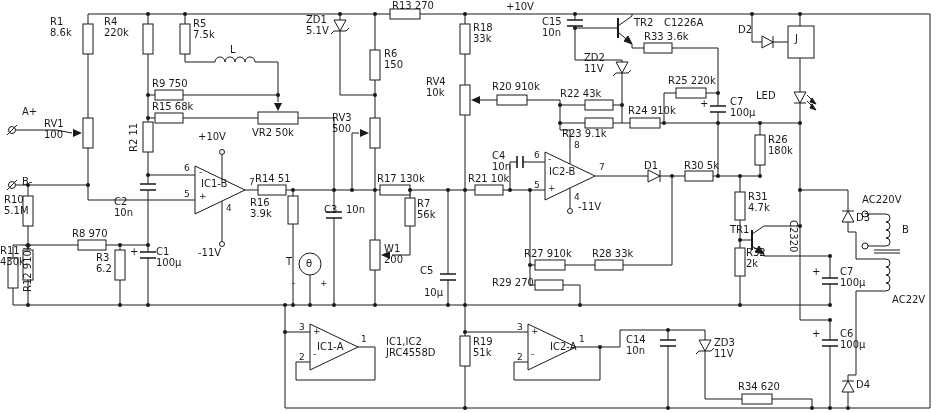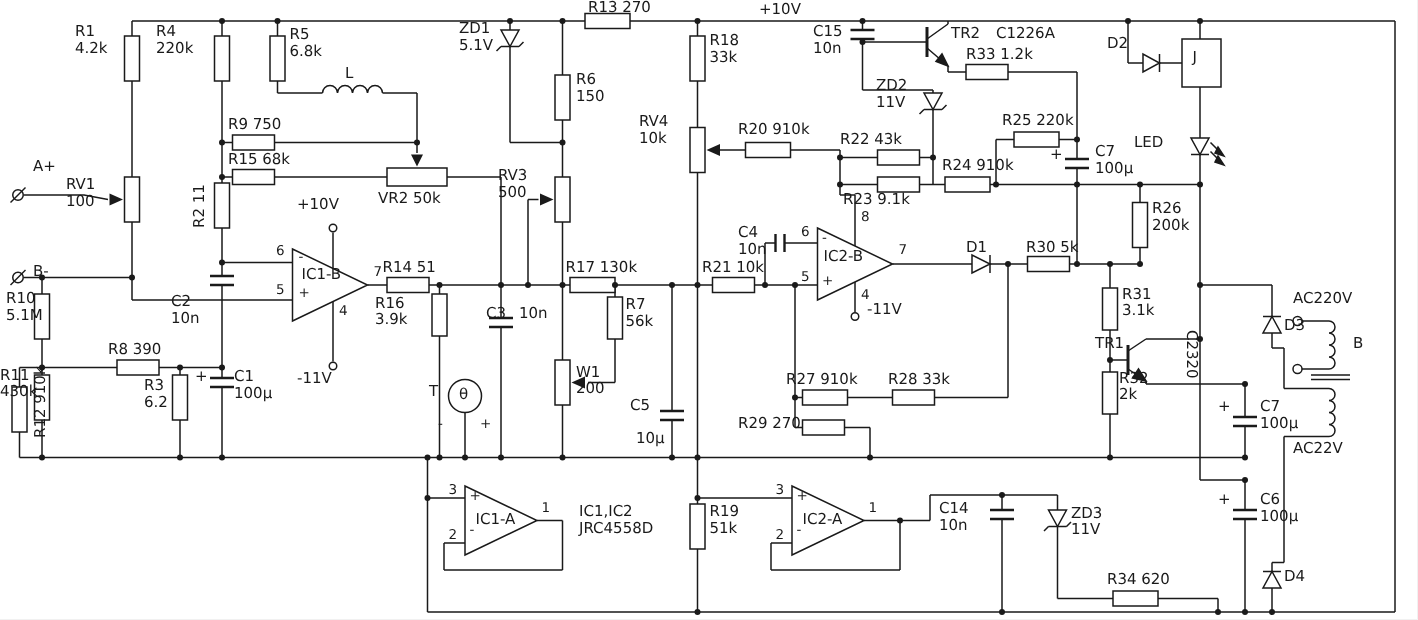--- a/index.html
+++ b/index.html
@@ -233,25 +233,25 @@
         <circle cx="812" cy="408" r="2"></circle>
     <circle cx="848" cy="408" r="2"></circle>
         <circle cx="28" cy="305" r="2"></circle>
         <circle cx="120" cy="305" r="2"></circle>
   </g>
 </svg>
 
 <div class="lbl" style="left:22px;top:106px">A+</div>
 <div class="lbl" style="left:22px;top:176px">B-</div>
 <div class="lbl" style="left:50px;top:16px">R1
-4.2k</div>
+8.6k</div>
 <div class="lbl" style="left:104px;top:16px">R4
 220k</div>
 <div class="lbl" style="left:193px;top:18px">R5
-6.8k</div>
+7.5k</div>
 <div class="lbl" style="left:230px;top:44px">L</div>
 <div class="lbl" style="left:44px;top:118px">RV1
 100</div>
 <div class="lbl rot-ccw" style="left:128px;top:152px">R2 11</div>
 <div class="lbl" style="left:152px;top:78px">R9 750</div>
 <div class="lbl" style="left:152px;top:101px">R15 68k</div>
 <div class="lbl" style="left:306px;top:14px">ZD1
 5.1V</div>
 <div class="lbl" style="left:392px;top:0px">R13 270</div>
 <div class="lbl" style="left:384px;top:48px">R6
@@ -261,30 +261,30 @@
 500</div>
 <div class="lbl" style="left:473px;top:22px">R18
 33k</div>
 <div class="lbl" style="left:506px;top:1px">+10V</div>
 <div class="lbl" style="left:542px;top:16px">C15
 10n</div>
 <div class="lbl" style="left:634px;top:17px">TR2</div>
 <div class="lbl" style="left:664px;top:17px">C1226A</div>
 <div class="lbl" style="left:584px;top:52px">ZD2
 11V</div>
-<div class="lbl" style="left:644px;top:31px">R33 1.2k</div>
+<div class="lbl" style="left:644px;top:31px">R33 3.6k</div>
 <div class="lbl" style="left:738px;top:24px">D2</div>
 <div class="lbl" style="left:795px;top:33px">J</div>
 <div class="lbl" style="left:668px;top:75px">R25 220k</div>
 <div class="lbl" style="left:756px;top:90px">LED</div>
 <div class="lbl" style="left:730px;top:96px">C7
 100µ</div>
 <div class="lbl" style="left:700px;top:98px">+</div>
 <div class="lbl" style="left:768px;top:134px">R26
-200k</div>
+180k</div>
 <div class="lbl" style="left:492px;top:81px">R20 910k</div>
 <div class="lbl" style="left:426px;top:76px">RV4
 10k</div>
 <div class="lbl" style="left:560px;top:88px">R22 43k</div>
 <div class="lbl" style="left:562px;top:128px">R23 9.1k</div>
 <div class="lbl" style="left:628px;top:105px">R24 910k</div>
 <div class="lbl" style="left:198px;top:131px">+10V</div>
 <div class="lbl" style="left:198px;top:247px">-11V</div>
 <div class="lbl" style="left:114px;top:196px">C2
 10n</div>
@@ -322,62 +322,62 @@
 <div class="lbl pin" style="left:548px;top:154px">-</div>
 <div class="lbl pin" style="left:534px;top:180px">5</div>
 <div class="lbl pin" style="left:548px;top:183px">+</div>
 <div class="lbl pin" style="left:574px;top:140px">8</div>
 <div class="lbl pin" style="left:599px;top:162px">7</div>
 <div class="lbl pin" style="left:574px;top:192px">4</div>
 <div class="lbl" style="left:578px;top:201px">-11V</div>
 <div class="lbl" style="left:644px;top:160px">D1</div>
 <div class="lbl" style="left:684px;top:160px">R30 5k</div>
 <div class="lbl" style="left:748px;top:191px">R31
-3.1k</div>
+4.7k</div>
 <div class="lbl" style="left:730px;top:224px">TR1</div>
 <div class="lbl rot-cw" style="left:799px;top:220px">C2320</div>
 <div class="lbl" style="left:746px;top:247px">R32
 2k</div>
 <div class="lbl" style="left:524px;top:248px">R27 910k</div>
 <div class="lbl" style="left:592px;top:248px">R28 33k</div>
 <div class="lbl" style="left:492px;top:277px">R29 270</div>
 <div class="lbl" style="left:4px;top:194px">R10
 5.1M</div>
-<div class="lbl" style="left:72px;top:228px">R8 390</div>
+<div class="lbl" style="left:72px;top:228px">R8 970</div>
 <div class="lbl" style="left:0px;top:245px">R11
 430k</div>
 <div class="lbl" style="left:96px;top:252px">R3
 6.2</div>
 <div class="lbl rot-ccw" style="left:22px;top:292px">R12 910k</div>
 <div class="lbl" style="left:317px;top:341px">IC1-A</div>
 <div class="lbl pin" style="left:299px;top:322px">3</div>
 <div class="lbl pin" style="left:313px;top:326px">+</div>
 <div class="lbl pin" style="left:299px;top:352px">2</div>
 <div class="lbl pin" style="left:313px;top:349px">-</div>
 <div class="lbl pin" style="left:361px;top:334px">1</div>
 <div class="lbl" style="left:386px;top:336px">IC1,IC2
 JRC4558D</div>
 <div class="lbl" style="left:473px;top:336px">R19
 51k</div>
-<div class="lbl" style="left:535px;top:341px">IC2-A</div>
+<div class="lbl" style="left:550px;top:341px">IC2-A</div>
 <div class="lbl pin" style="left:517px;top:322px">3</div>
 <div class="lbl pin" style="left:531px;top:326px">+</div>
 <div class="lbl pin" style="left:517px;top:352px">2</div>
 <div class="lbl pin" style="left:531px;top:349px">-</div>
 <div class="lbl pin" style="left:579px;top:334px">1</div>
 <div class="lbl" style="left:626px;top:334px">C14
 10n</div>
 <div class="lbl" style="left:714px;top:337px">ZD3
 11V</div>
 <div class="lbl" style="left:738px;top:381px">R34 620</div>
 <div class="lbl" style="left:856px;top:212px">D3</div>
 <div class="lbl" style="left:856px;top:379px">D4</div>
 <div class="lbl" style="left:902px;top:224px">B</div>
 <div class="lbl" style="left:862px;top:194px">AC220V</div>
-<div class="lbl" style="left:862px;top:294px">AC22V</div>
+<div class="lbl" style="left:892px;top:294px">AC22V</div>
 <div class="lbl" style="left:840px;top:266px">C7
 100µ</div>
 <div class="lbl" style="left:812px;top:266px">+</div>
 <div class="lbl" style="left:840px;top:328px">C6
 100µ</div>
 <div class="lbl" style="left:812px;top:328px">+</div>
 
 </div>
 
 </body></html>

